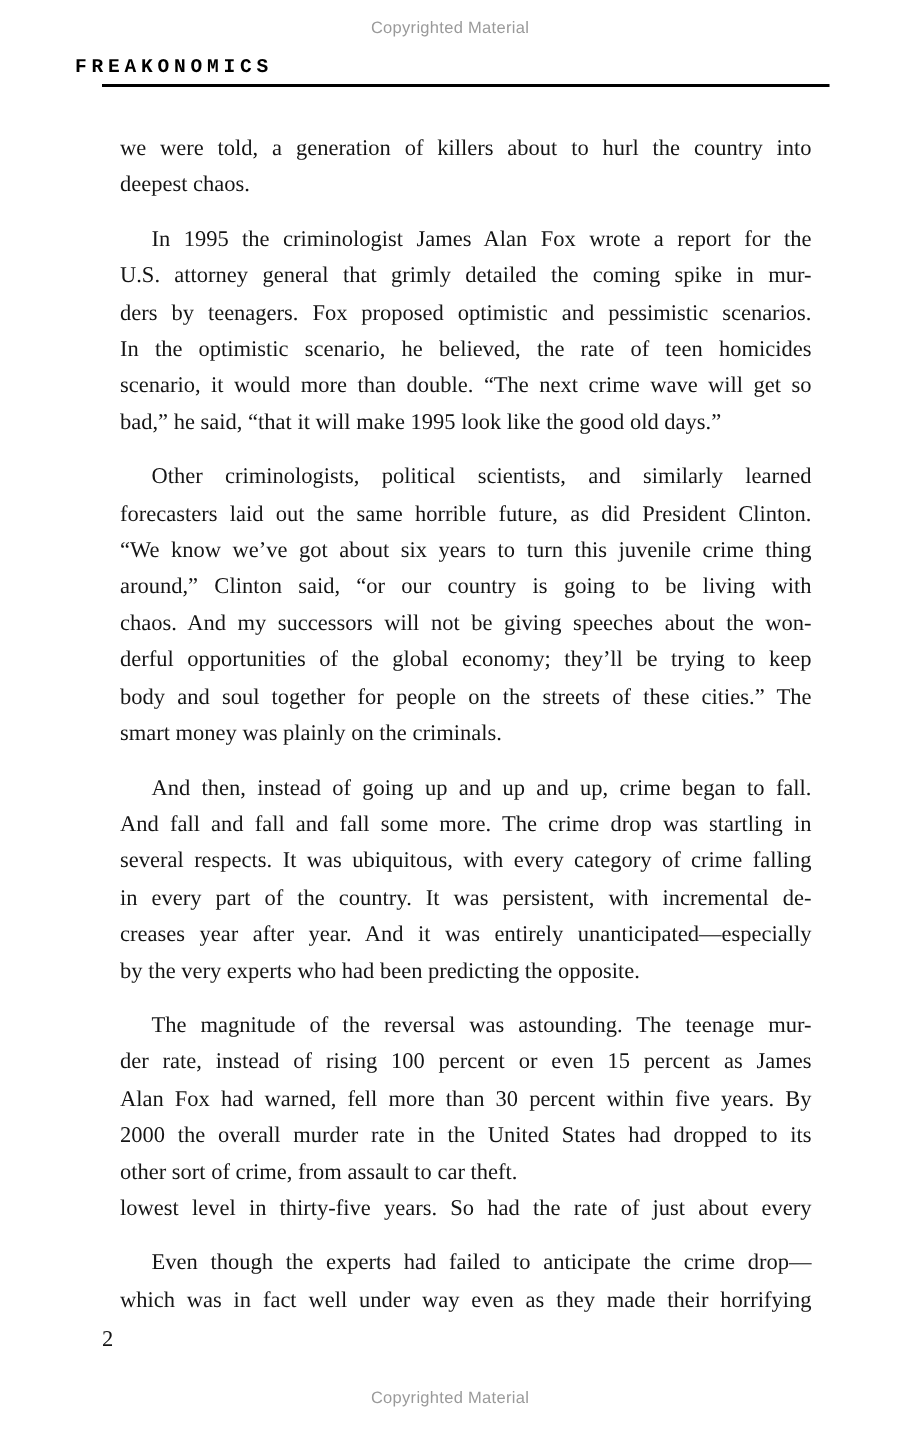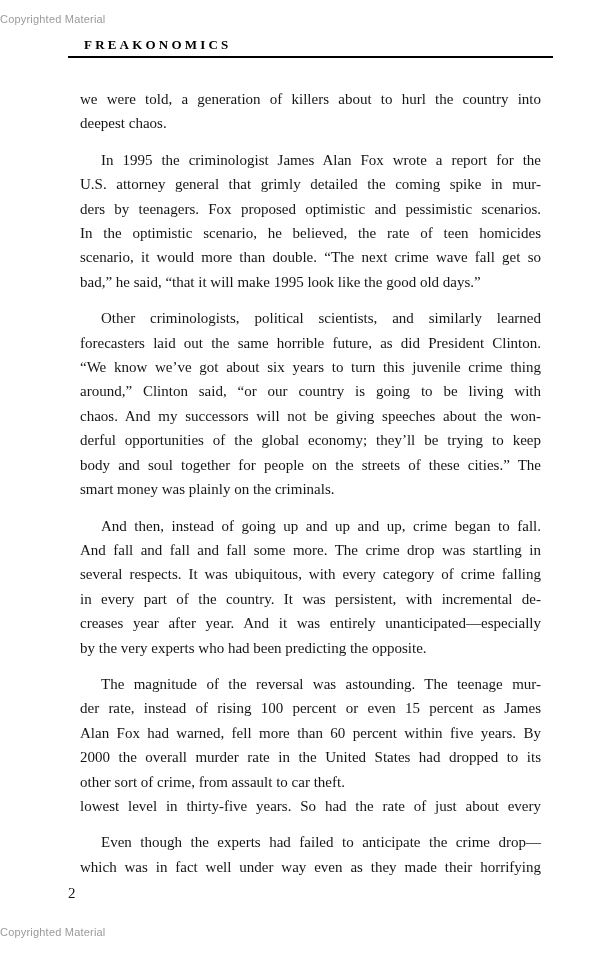--- a/index.html
+++ b/index.html
@@ -13,33 +13,33 @@
   }
   .page {
     position: absolute;
     inset: 0;
     background: #ffffff;
   }
   .notice {
     position: absolute;
     left: 0;
     width: 100%;
-    text-align: left;
+    text-align: center;
     font-family: "Liberation Sans", sans-serif;
     font-size: 11px;
     color: var(--notice-gray, #9a9a9a);
     letter-spacing: 0.2px;
   }
   .notice.top { top: 13px; }
   .notice.bottom { top: 926px; }
   .running-head {
     position: absolute;
-    left: 84px;
+    left: 50px;
     top: 37px;
-    font-family: Liberation Serif, serif;
+    font-family: Liberation Mono, monospace;
     font-weight: bold;
     font-size: 13px;
     letter-spacing: 3.2px;
     color: var(--ink, #000000);
   }
   .rule {
     position: absolute;
     left: 68px;
     right: 47px;
     top: 56px;
@@ -88,21 +88,21 @@
   <div class="body-text">
       <div class="para">
         <div class="line">we were told, a generation of killers about to hurl the country into</div>
         <div class="line last">deepest chaos.</div>
       </div>
       <div class="para indent">
         <div class="line">In 1995 the criminologist James Alan Fox wrote a report for the</div>
         <div class="line">U.S. attorney general that grimly detailed the coming spike in mur-</div>
         <div class="line">ders by teenagers. Fox proposed optimistic and pessimistic scenarios.</div>
         <div class="line">In the optimistic scenario, he believed, the rate of teen homicides</div>
-        <div class="line">scenario, it would more than double. “The next crime wave fall get so</div>
+        <div class="line">scenario, it would more than double. “The next crime wave will get so</div>
         <div class="line last">bad,” he said, “that it will make 1995 look like the good old days.”</div>
       </div>
       <div class="para indent">
         <div class="line">Other criminologists, political scientists, and similarly learned</div>
         <div class="line">forecasters laid out the same horrible future, as did President Clinton.</div>
         <div class="line">“We know we’ve got about six years to turn this juvenile crime thing</div>
         <div class="line">around,” Clinton said, “or our country is going to be living with</div>
         <div class="line">chaos. And my successors will not be giving speeches about the won-</div>
         <div class="line">derful opportunities of the global economy; they’ll be trying to keep</div>
         <div class="line">body and soul together for people on the streets of these cities.” The</div>
@@ -112,21 +112,21 @@
         <div class="line">And then, instead of going up and up and up, crime began to fall.</div>
         <div class="line">And fall and fall and fall some more. The crime drop was startling in</div>
         <div class="line">several respects. It was ubiquitous, with every category of crime falling</div>
         <div class="line">in every part of the country. It was persistent, with incremental de-</div>
         <div class="line">creases year after year. And it was entirely unanticipated—especially</div>
         <div class="line last">by the very experts who had been predicting the opposite.</div>
       </div>
       <div class="para indent">
         <div class="line">The magnitude of the reversal was astounding. The teenage mur-</div>
         <div class="line">der rate, instead of rising 100 percent or even 15 percent as James</div>
-        <div class="line">Alan Fox had warned, fell more than 60 percent within five years. By</div>
+        <div class="line">Alan Fox had warned, fell more than 30 percent within five years. By</div>
         <div class="line">2000 the overall murder rate in the United States had dropped to its</div>
         <div class="line last">other sort of crime, from assault to car theft.</div>
         <div class="line">lowest level in thirty-five years. So had the rate of just about every</div>
       </div>
       <div class="para indent">
         <div class="line">Even though the experts had failed to anticipate the crime drop—</div>
         <div class="line">which was in fact well under way even as they made their horrifying</div>
       </div>
     </div>
 

